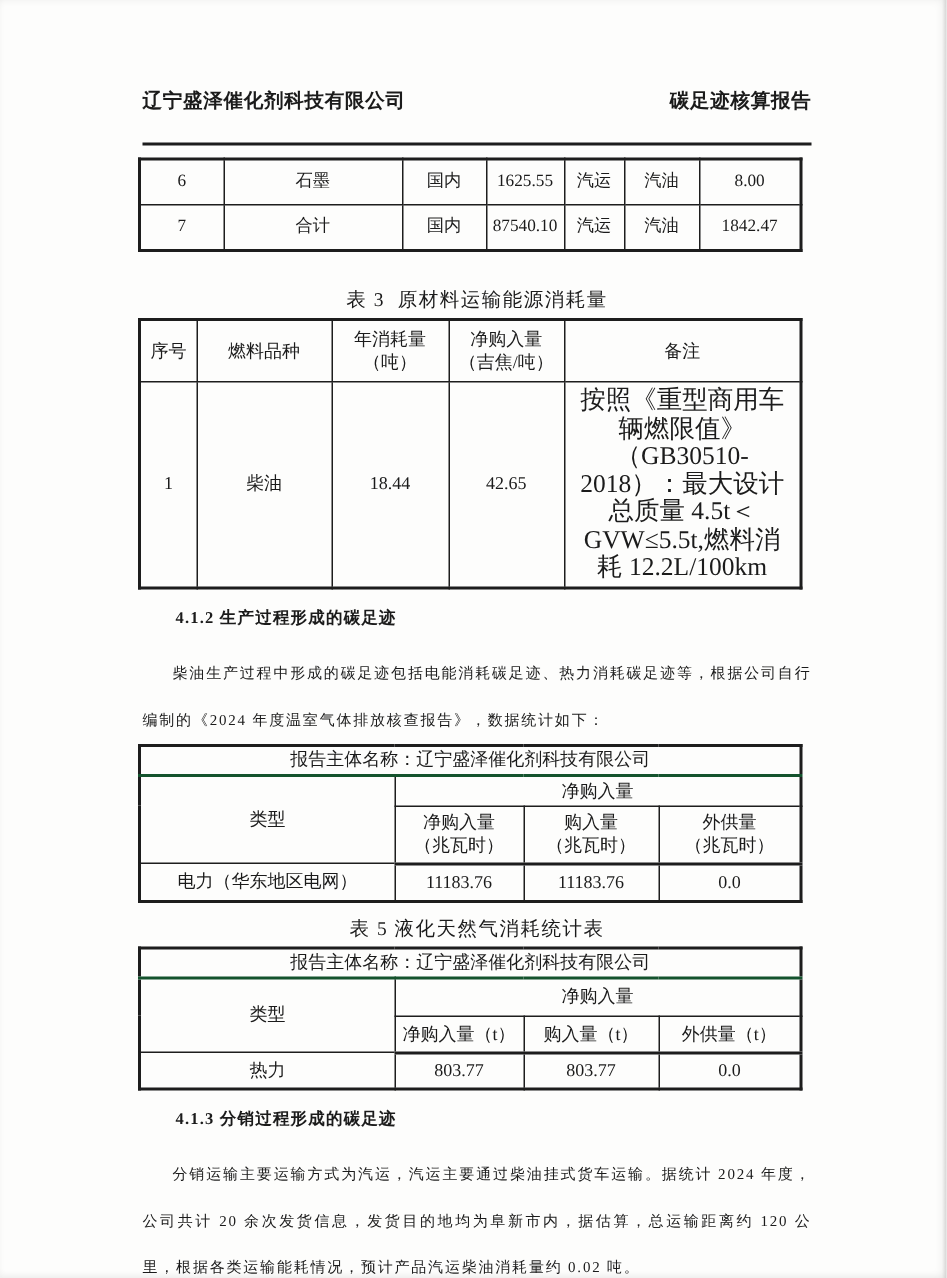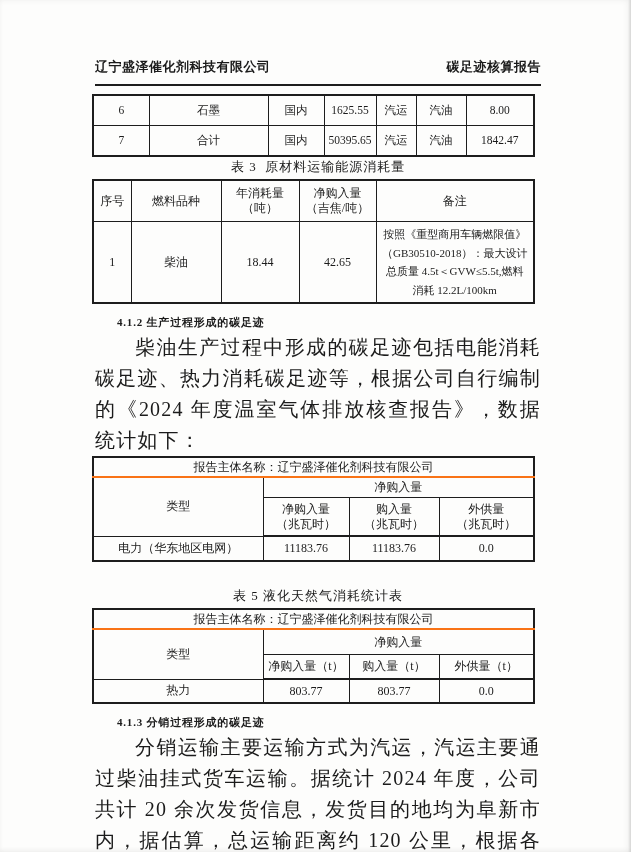--- a/index.html
+++ b/index.html
@@ -11,21 +11,21 @@
     overflow:hidden;
     font-family:"Liberation Serif","DejaVu Serif",serif;
     color:#1b1b1b;
     box-shadow:inset -3px 0 6px rgba(0,0,0,.06), inset 0 -2px 4px rgba(0,0,0,.03);
   }
   .content{position:absolute;left:95px;top:58px;width:446px;}
 
   
   .hdr{
     display:flex;justify-content:space-between;align-items:flex-end;
-    border-bottom:2px solid #1d1d1d;padding-bottom:8px;
+    border-bottom:2px solid #1d1d1d;padding-bottom:19px;
     font-size:13px;font-weight:bold;letter-spacing:.5px;
   }
 
   
   table.tbl{
     border-collapse:collapse;table-layout:fixed;
     width:441px;margin-left:-3px;
     font-size:12px;line-height:15px;
     border:2px solid #1d1d1d;
   }
@@ -35,52 +35,52 @@
     padding:1px 2px;font-weight:normal;overflow:hidden;
   }
 
   
   .top-table{margin-top:8px;}
   .top-table td{height:27px;font-size:11.5px;}
 
   
   .caption{
     text-align:center;font-size:13px;letter-spacing:1px;
-    margin-top:1px;margin-bottom:3px;white-space:pre-wrap;
+    margin-top:23px;margin-bottom:3px;white-space:pre-wrap;
   }
   .cap4{margin-top:13px;}
-  .cap5{margin-top:25px;}
+  .cap5{margin-top:8px;}
 
   
   .t3 tr.head th{height:38px;white-space:pre-line;}
   .t3 tr.data td{height:74px;}
   .t3 td.note{
-    font-size:11px;line-height:18.5px;padding:3px 5px;
-  }
-
-  
-  .t45 tr.entity td{height:16px;border-bottom:2px solid #f97316;}
+    font-size:17px;line-height:18.5px;padding:3px 5px;
+  }
+
+  
+  .t45 tr.entity td{height:16px;border-bottom:2px solid #14532d;}
   .t45 tr.group td{height:17px;}
   .t45 tr.subhead td{border-bottom:2px solid #1d1d1d;white-space:pre-line;}
   .t4 tr.subhead td{height:35px;}
   .t5 tr.subhead td{height:21px;text-align:center;}
   .t4 tr.data td{height:21px;text-align:center;}
   .t5 tr.data td{height:20px;}
   .t5 tr.group td{height:22px;}
 
   
   .sec-heading{
     margin:11px 0 0 0;
     font-size:11px;font-weight:bold;letter-spacing:.8px;
     text-indent:2em;
     font-family:"Liberation Serif","DejaVu Serif",serif;
   }
   .para{
-    margin-top:2px;
-    font-size:20px;line-height:31px;letter-spacing:1.2px;
+    margin-top:15px;
+    font-size:10px;line-height:31px;letter-spacing:1.2px;
     text-align:justify;text-indent:2em;
   }
 
   
   .edge{position:absolute;right:0;top:0;width:3px;height:100%;
     background:linear-gradient(to left,rgba(0,0,0,.10),rgba(0,0,0,0));}
 </style>
 </head>
 <body>
 
@@ -110,21 +110,21 @@
           <td>国内</td>
           <td>1625.55</td>
           <td>汽运</td>
           <td>汽油</td>
           <td>8.00</td>
         </tr>
         <tr>
           <td>7</td>
           <td>合计</td>
           <td>国内</td>
-          <td>50395.65</td>
+          <td>87540.10</td>
           <td>汽运</td>
           <td>汽油</td>
           <td>1842.47</td>
         </tr>
       </tbody>
     </table>
 
     <div class="caption">表 3  原材料运输能源消耗量</div>
     <table class="tbl t3">
       <colgroup>

